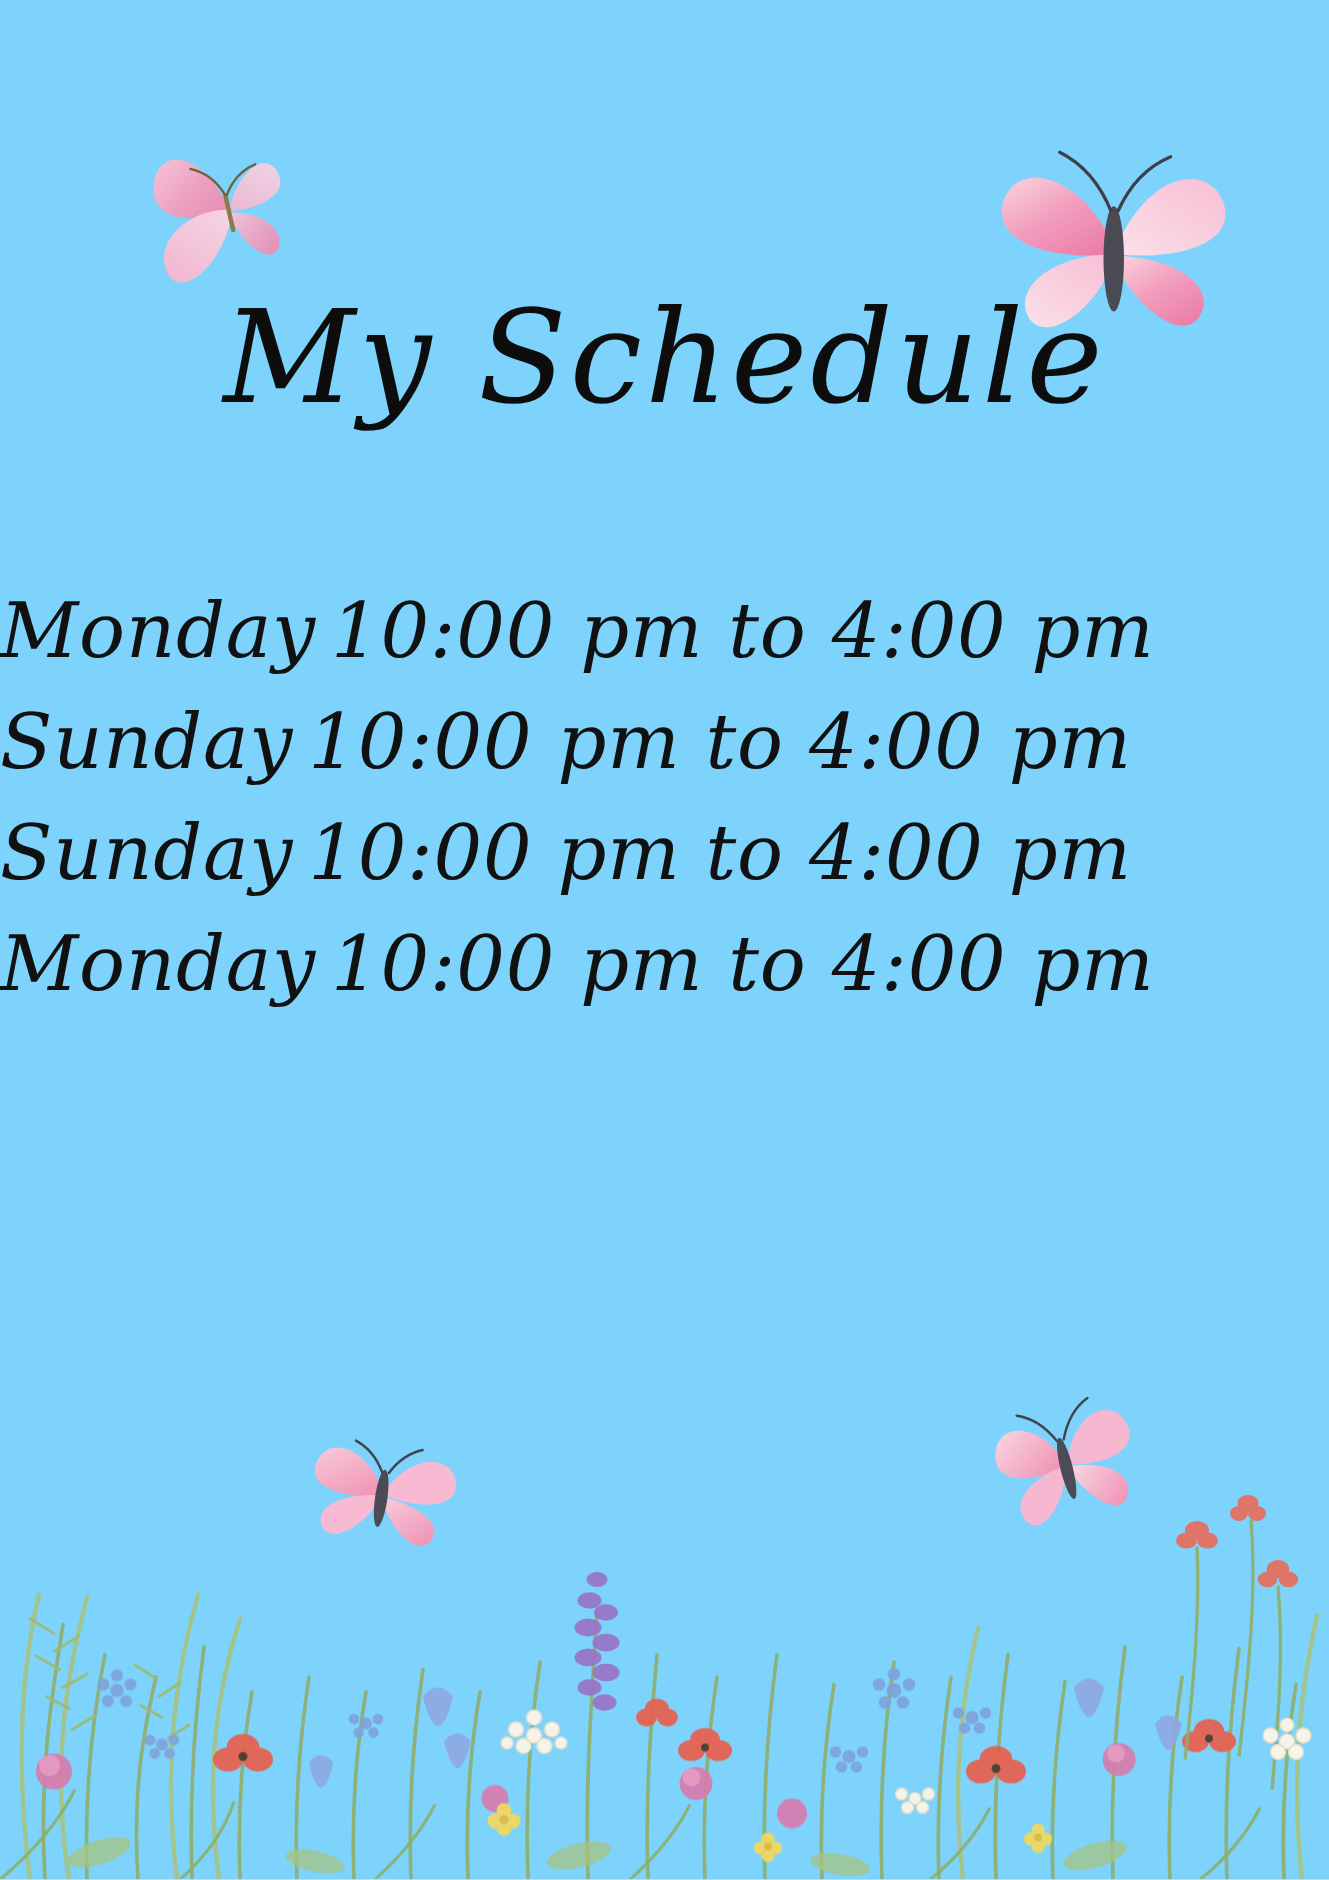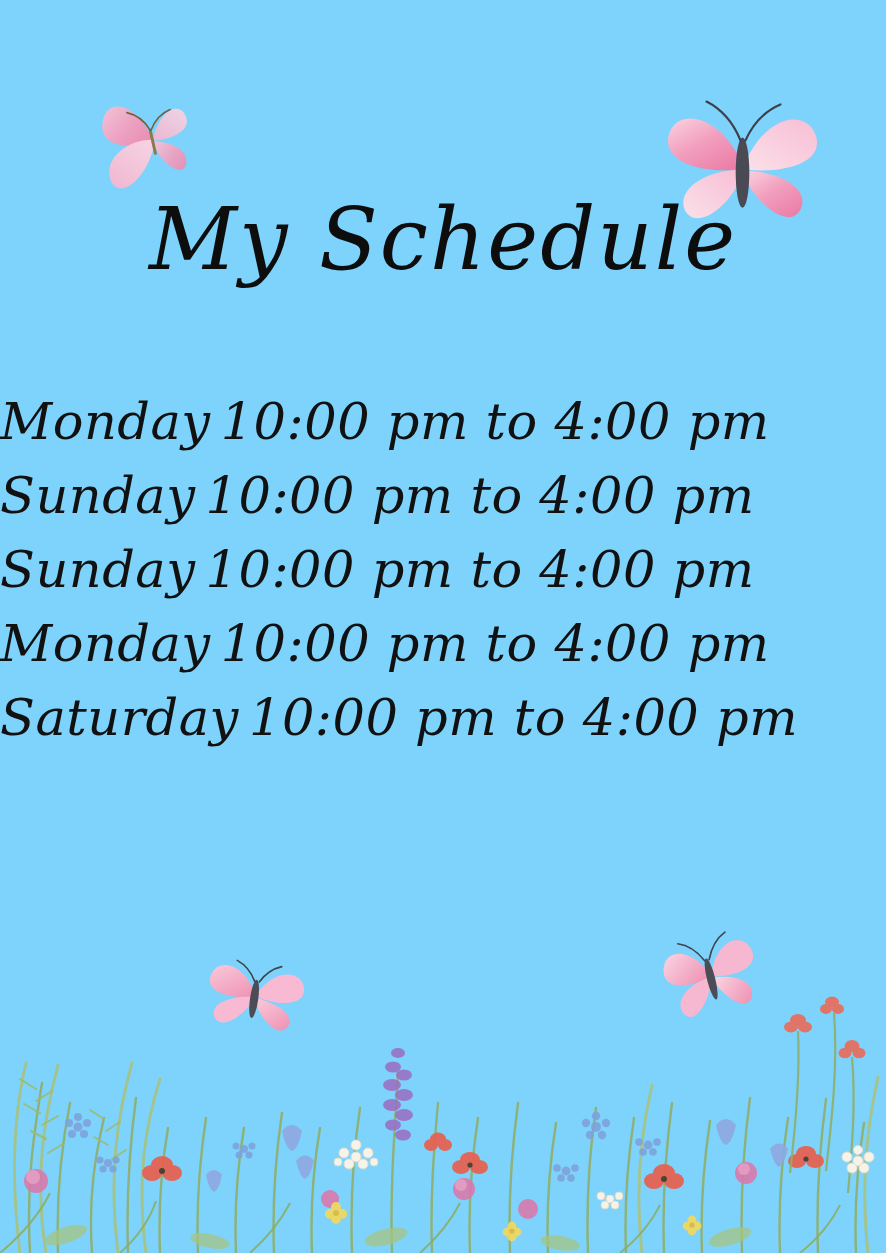--- a/index.html
+++ b/index.html
@@ -132,23 +132,20 @@
       <span class="day">Monday</span><span class="hours">10:00 pm to 4:00 pm</span>
     </div>
     <div class="sched-line">
       <span class="day">Sunday</span><span class="hours">10:00 pm to 4:00 pm</span>
     </div>
     <div class="sched-line">
       <span class="day">Sunday</span><span class="hours">10:00 pm to 4:00 pm</span>
     </div>
     <div class="sched-line">
       <span class="day">Monday</span><span class="hours">10:00 pm to 4:00 pm</span>
-    </div>
-    <div class="sched-line">
-      <span class="day">Saturday</span><span class="hours">10:00 pm to 4:00 pm</span>
     </div>
   </div>
 
   <div class="butterfly bf-bot-left">
     <svg viewBox="0 0 120 90" width="110" height="85" xmlns="http://www.w3.org/2000/svg">
       <defs>
         <linearGradient id="bgE" x1="0" y1="0" x2="1" y2="1">
           <stop offset="0%" stop-color="#f9cada"></stop>
           <stop offset="100%" stop-color="#ef90b3"></stop>
         </linearGradient>

